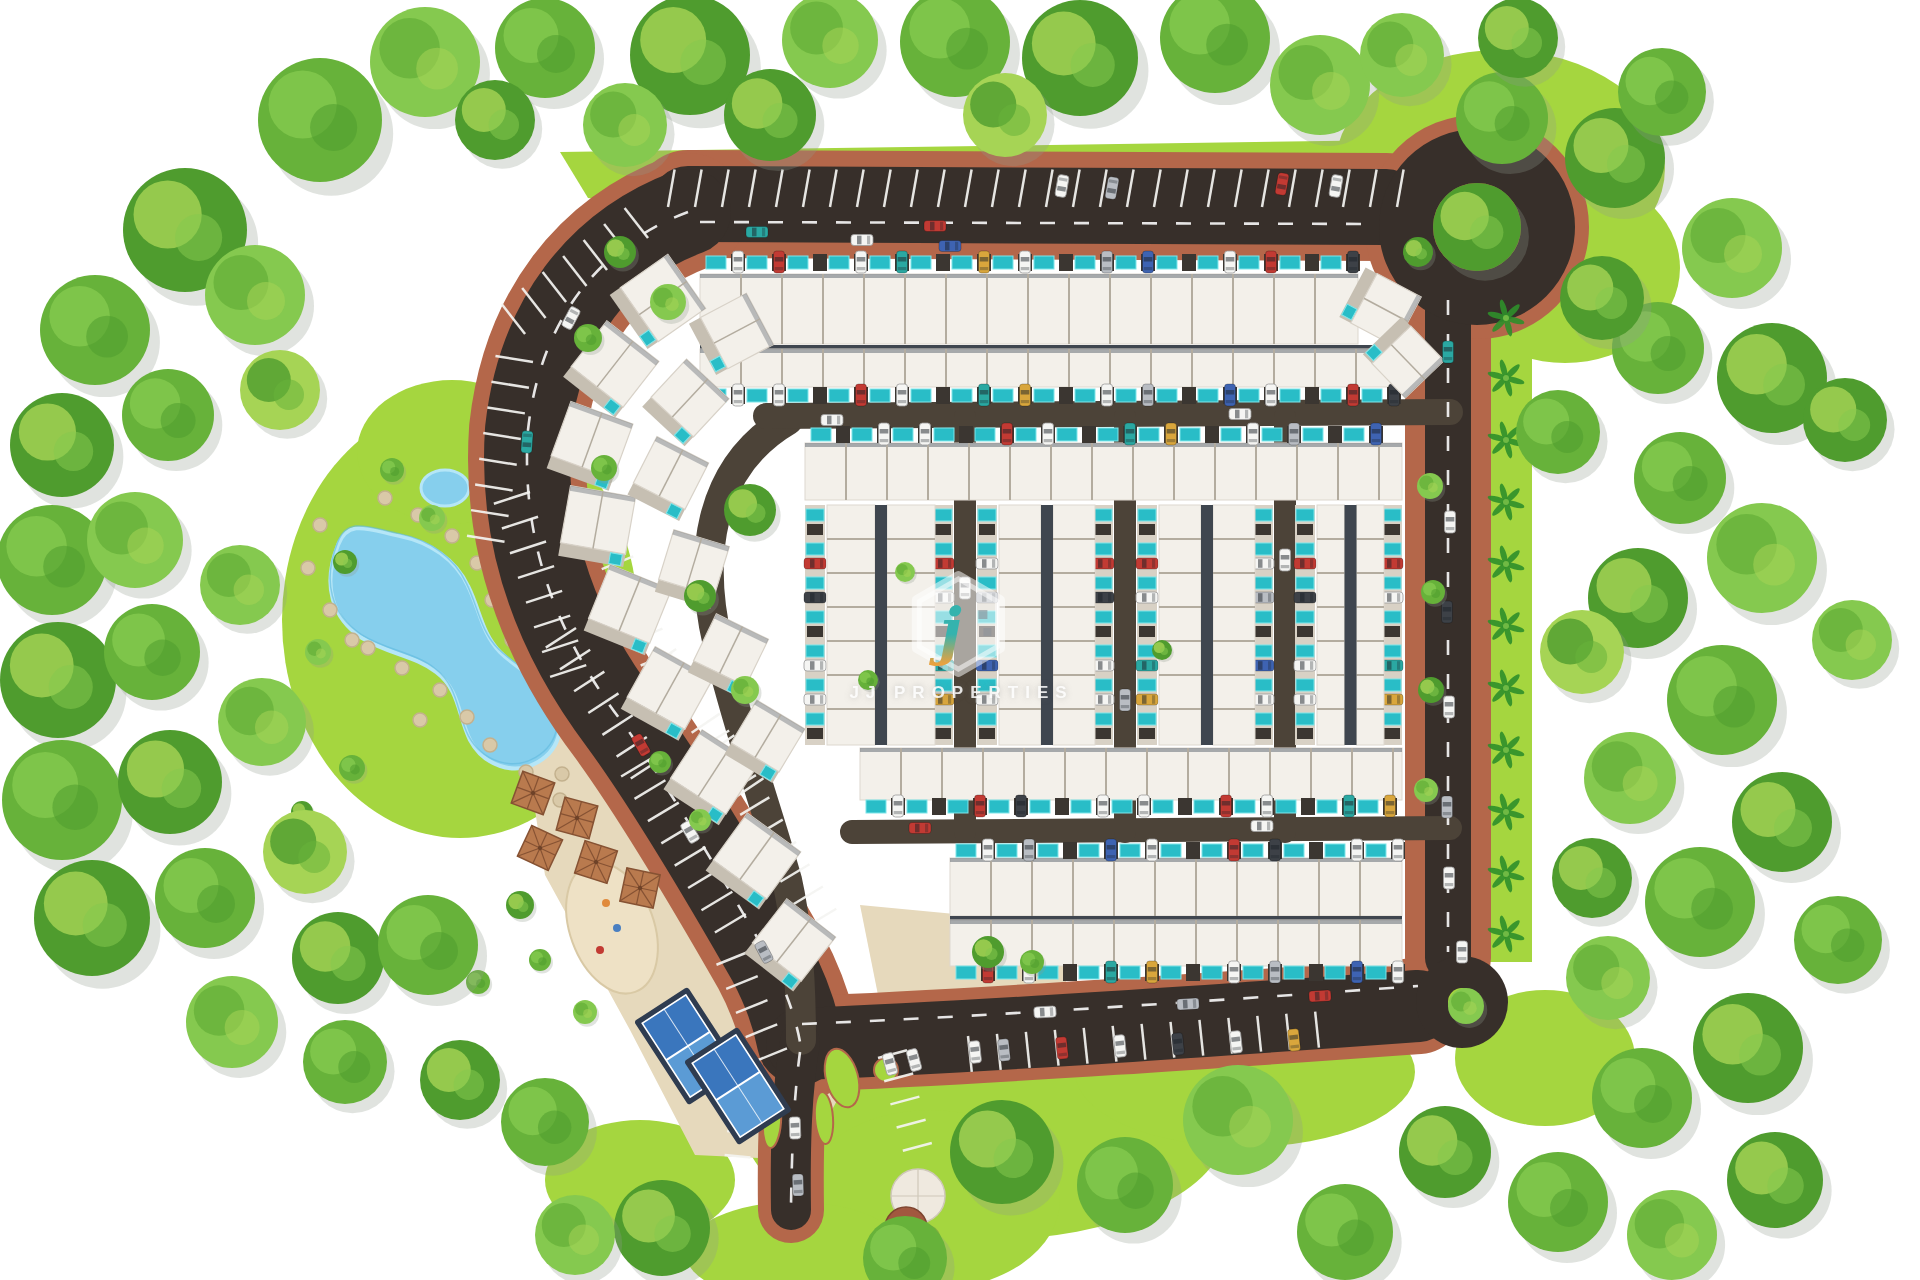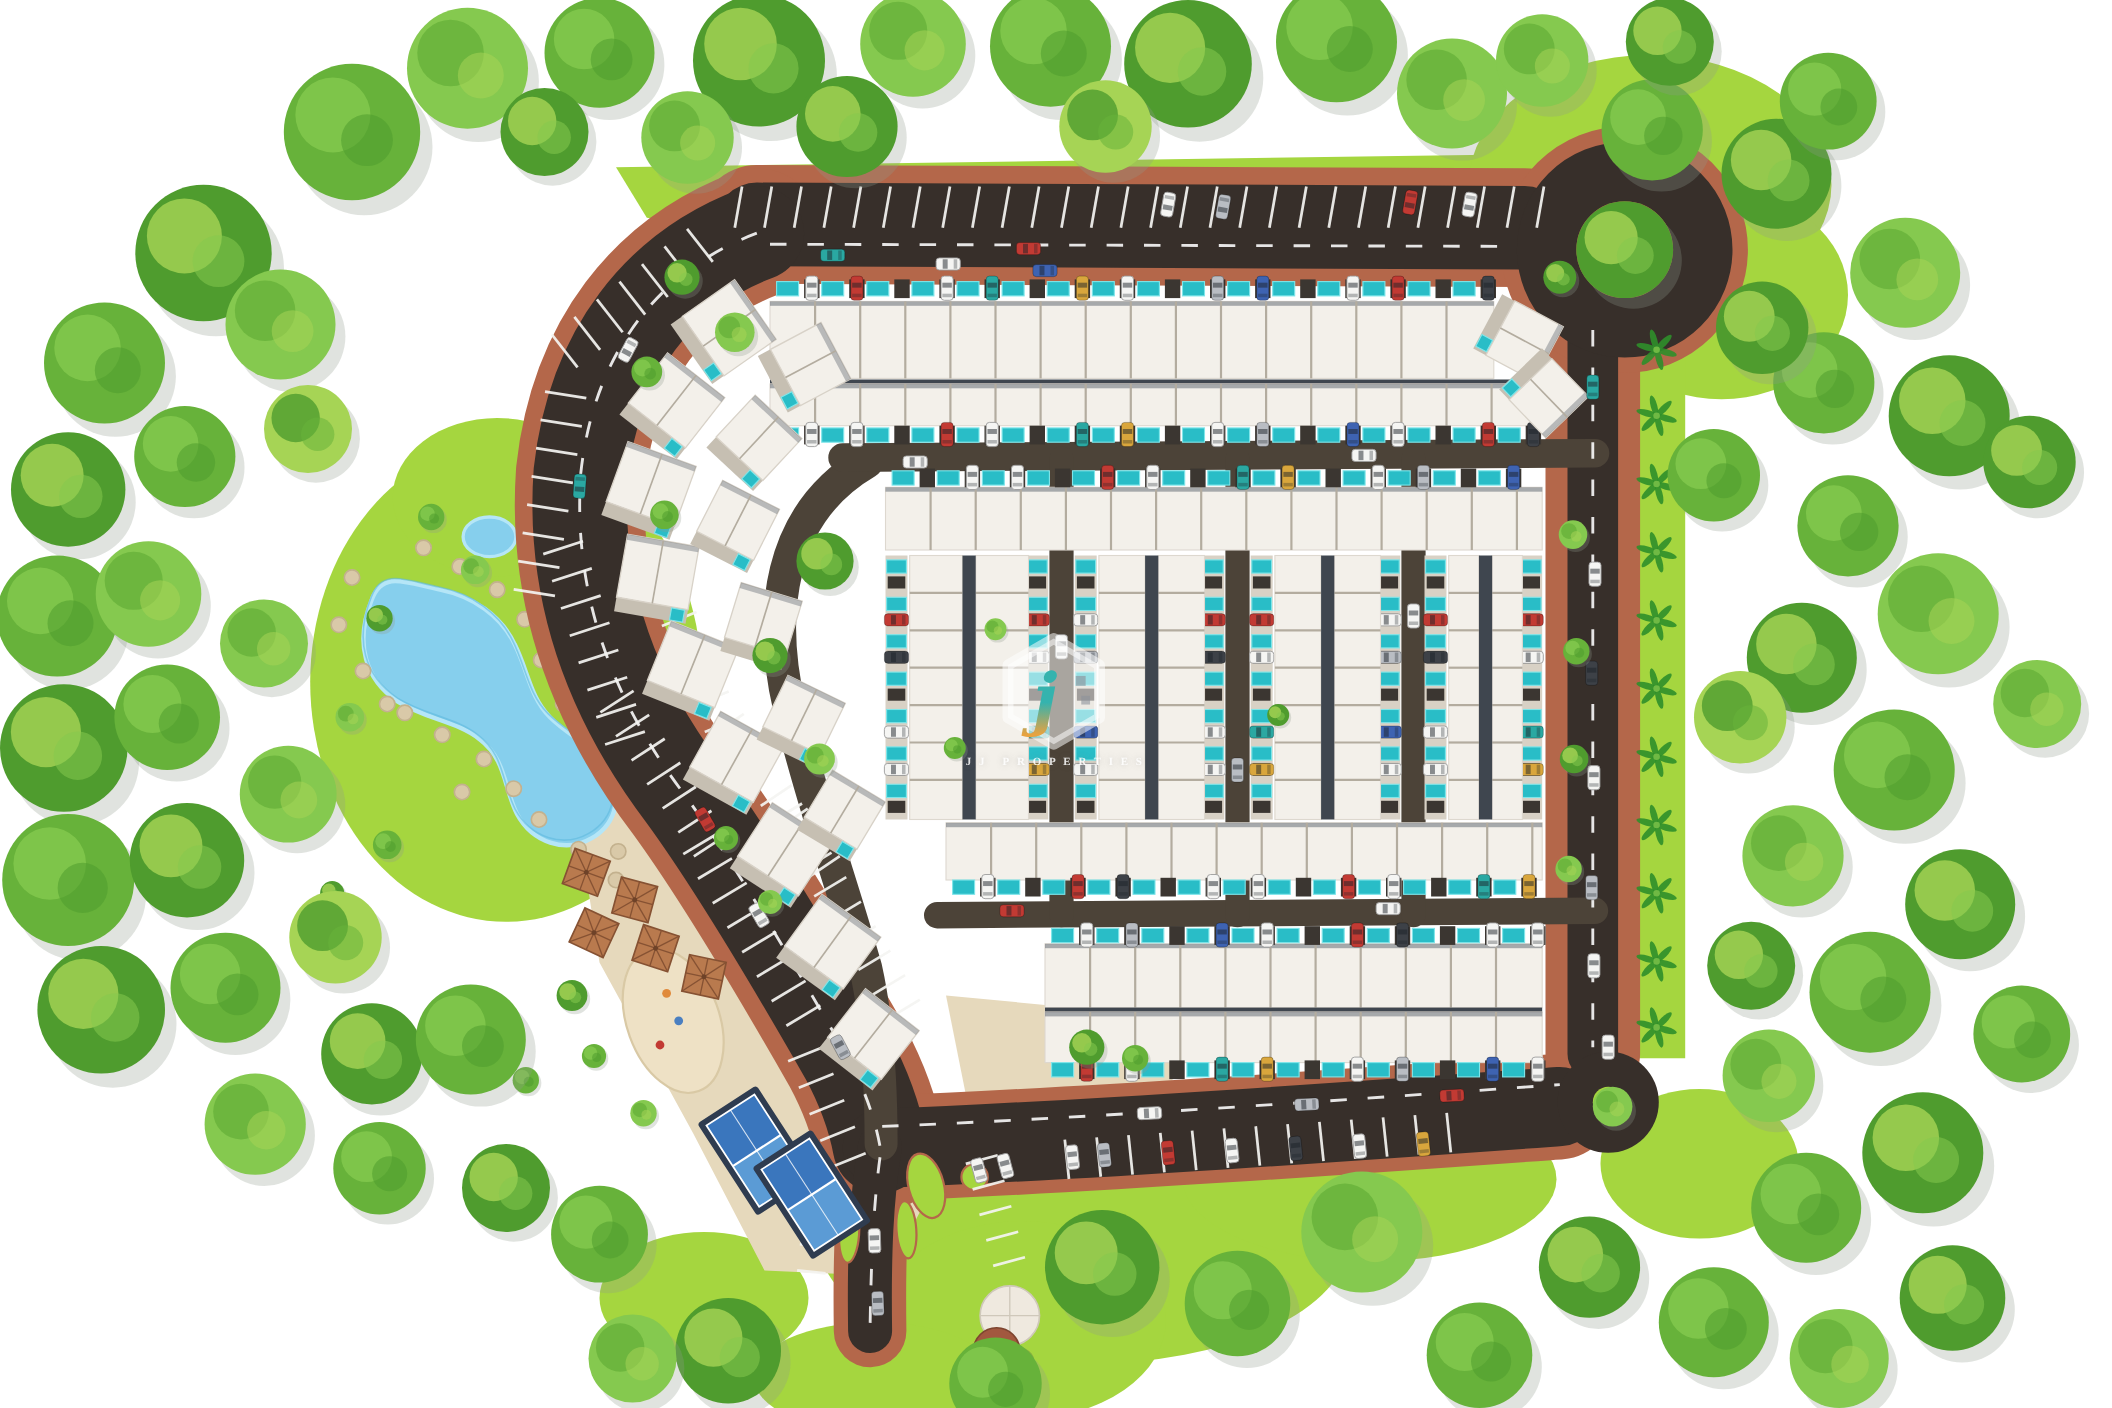--- a/index.html
+++ b/index.html
@@ -1,23 +1,23 @@
 <!DOCTYPE html>
 <html><head>
 <meta charset="utf-8">
 <style>
   html,body{margin:0;padding:0;background:#e8e8e8;}
   .stage{position:relative;width:1920px;height:1280px;background:#ffffff;overflow:hidden;
          font-family:"Liberation Sans",sans-serif;}
   svg.plan{position:absolute;left:0;top:0;}
   .wm{position:absolute;left:958px;top:636px;transform:translate(-50%,-50%);
       display:flex;flex-direction:column;align-items:center;gap:4px;pointer-events:none;}
-  .wm-title{font-weight:600;font-size:10px;letter-spacing:7px;padding-left:7px;
+  .wm-title{font-weight:600;font-size:17px;letter-spacing:7px;padding-left:7px;
             color:rgba(255,255,255,0.85);text-shadow:0 0 6px rgba(110,110,110,0.35);
-            white-space:nowrap;font-family:Liberation Serif, serif;}
+            white-space:nowrap;font-family:Liberation Sans, sans-serif;}
 </style>
 </head>
 <body>
 
 <div class="stage">
   <svg id="plan" class="plan" width="1920" height="1280" viewBox="0 0 1920 1280">
       <g>
         <polygon points="560,152 1398,140 1410,198 662,208 588,198" fill="#a5d63f"></polygon>
         <ellipse cx="1500" cy="168" rx="165" ry="118" fill="#a5d63f"></ellipse>
         <ellipse cx="1565" cy="268" rx="115" ry="95" fill="#a5d63f"></ellipse>

